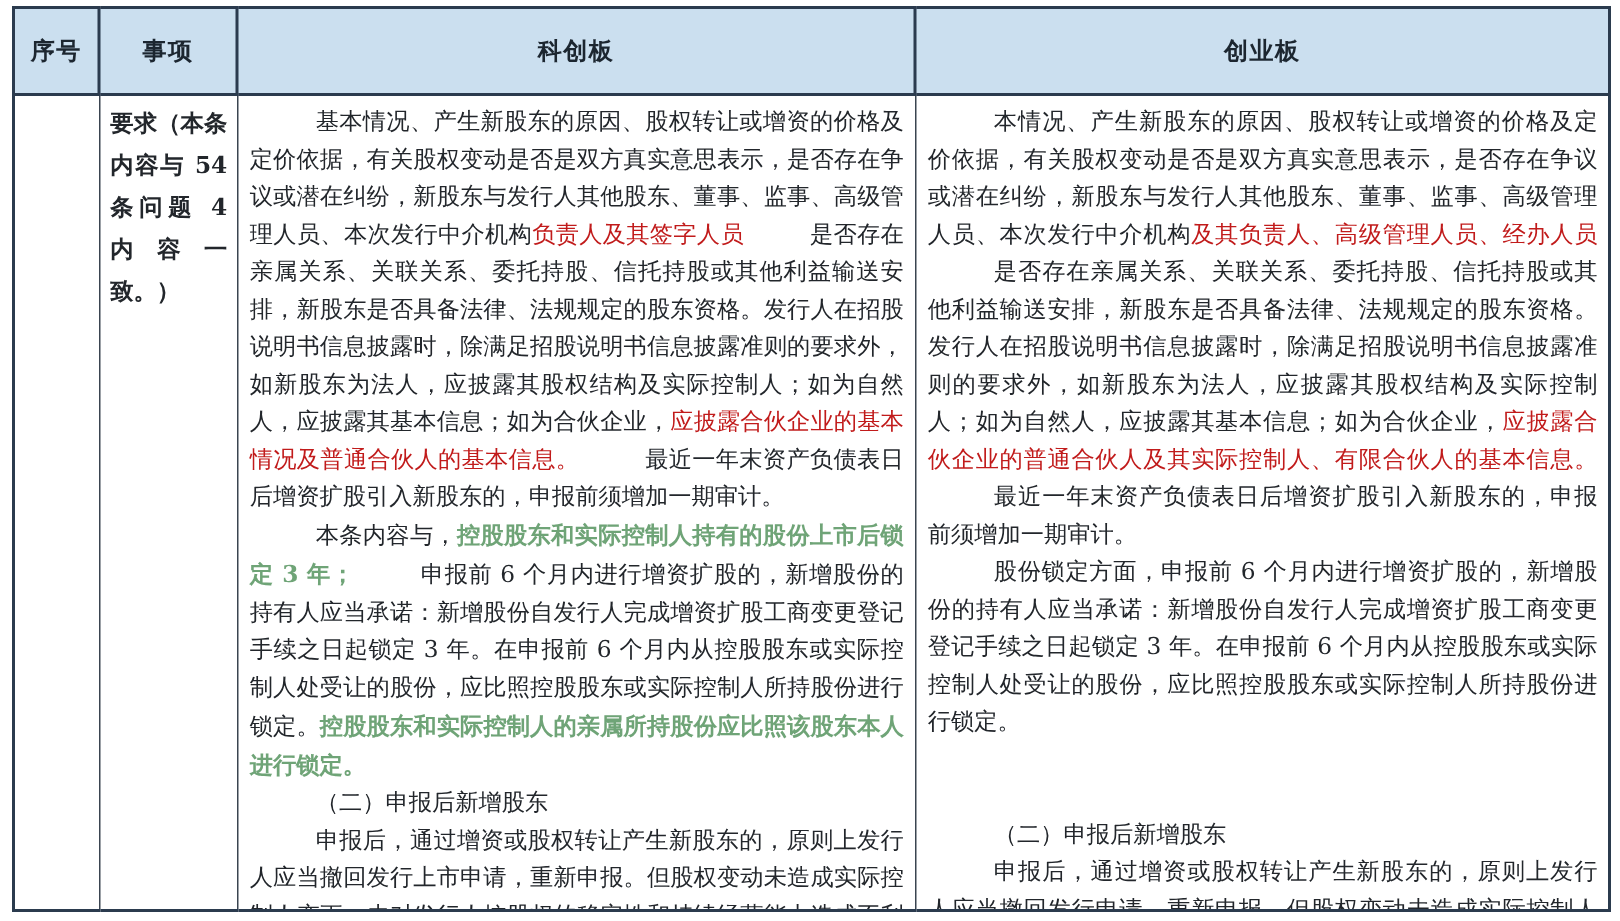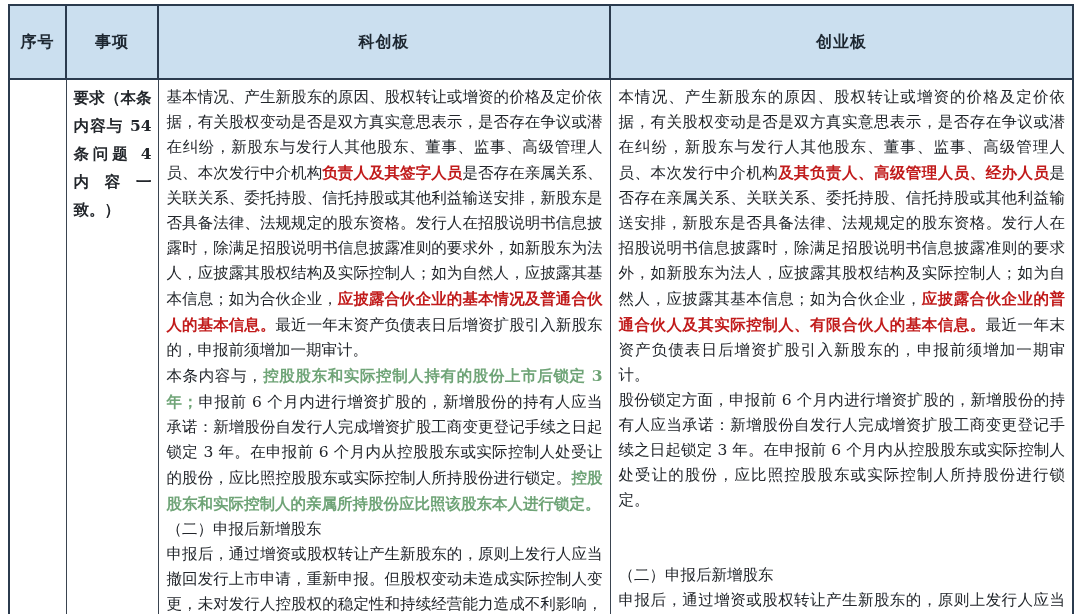--- a/index.html
+++ b/index.html
@@ -26,21 +26,21 @@
     table-layout:fixed;
     border:2px solid var(--border-dark);
   }
   col.c1{width:57px;}
   col.c2{width:92px;}
   col.c3{width:452px;}
   col.c4{width:463px;}
   thead th{
     background:var(--header-bg);
     border:2px solid var(--border-dark);
-    height:74px;
+    height:58px;
     font-size:16px;
     font-weight:bold;
     color:#1c2630;
     text-align:center;
     vertical-align:middle;
     letter-spacing:1px;
   }
   tbody td{
     border:1px solid var(--border-inner);
     border-bottom:2px solid var(--border-dark);
@@ -61,22 +61,22 @@
     line-height:28px;
     text-align:justify;
     padding:4px 6px 0 7px;
   }
   .para{
     text-align:justify;
     text-justify:inter-ideograph;
     margin:0;
   }
   .para.blank{height:50px;}
-  .seg-normal{color:var(--text-main);}
-  .seg-red{color:var(--highlight-red);font-weight:bold;}
+  .seg-normal{color:var(--text-main);margin-left:44px;}
+  .seg-red{color:var(--highlight-red);font-weight:normal;}
   .seg-green{color:var(--highlight-green);font-weight:bold;}
 </style>
 </head>
 <body>
 
 <div class="page">
   <table class="cmp">
     <colgroup>
       <col class="c1">
         <col class="c2">

